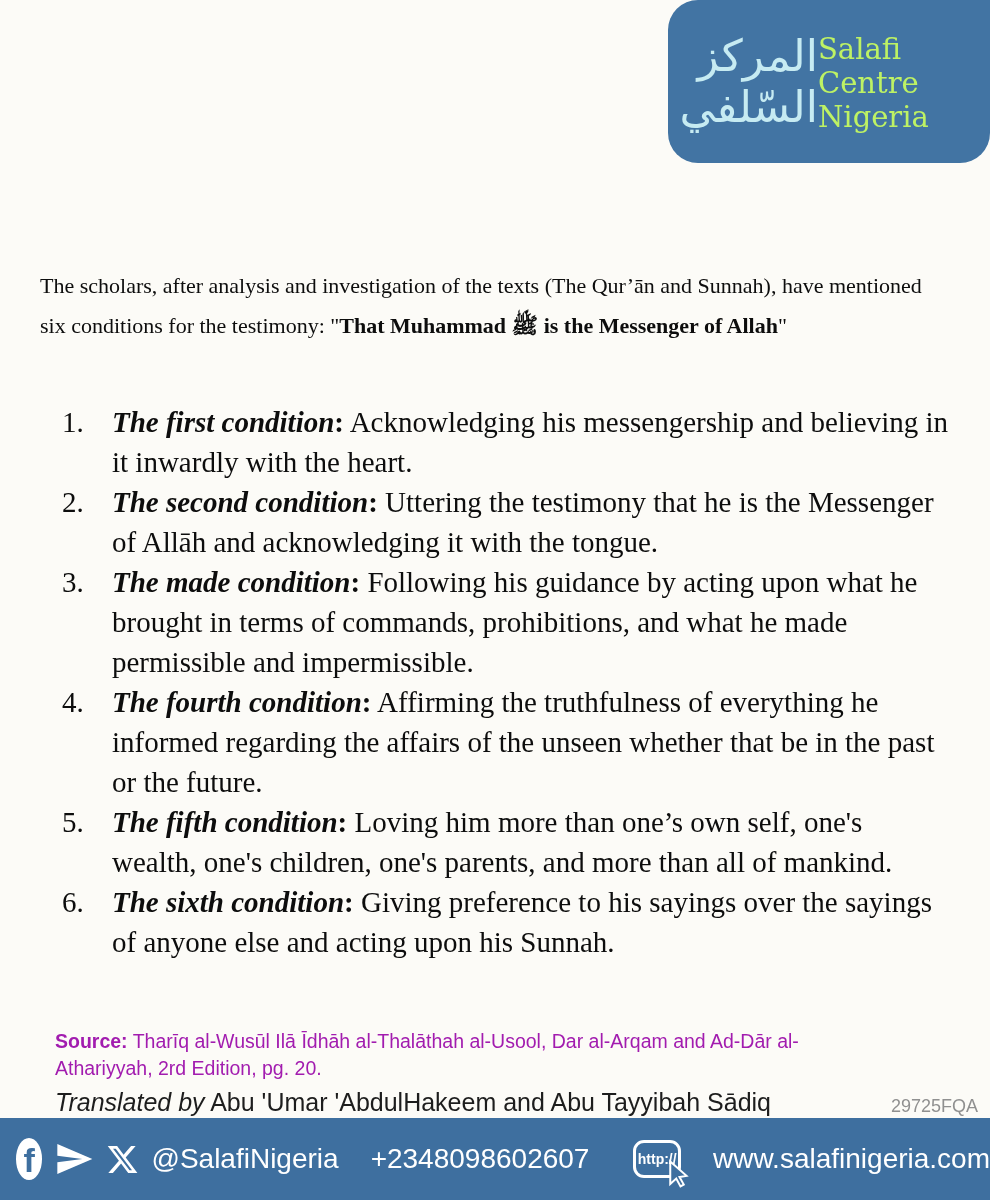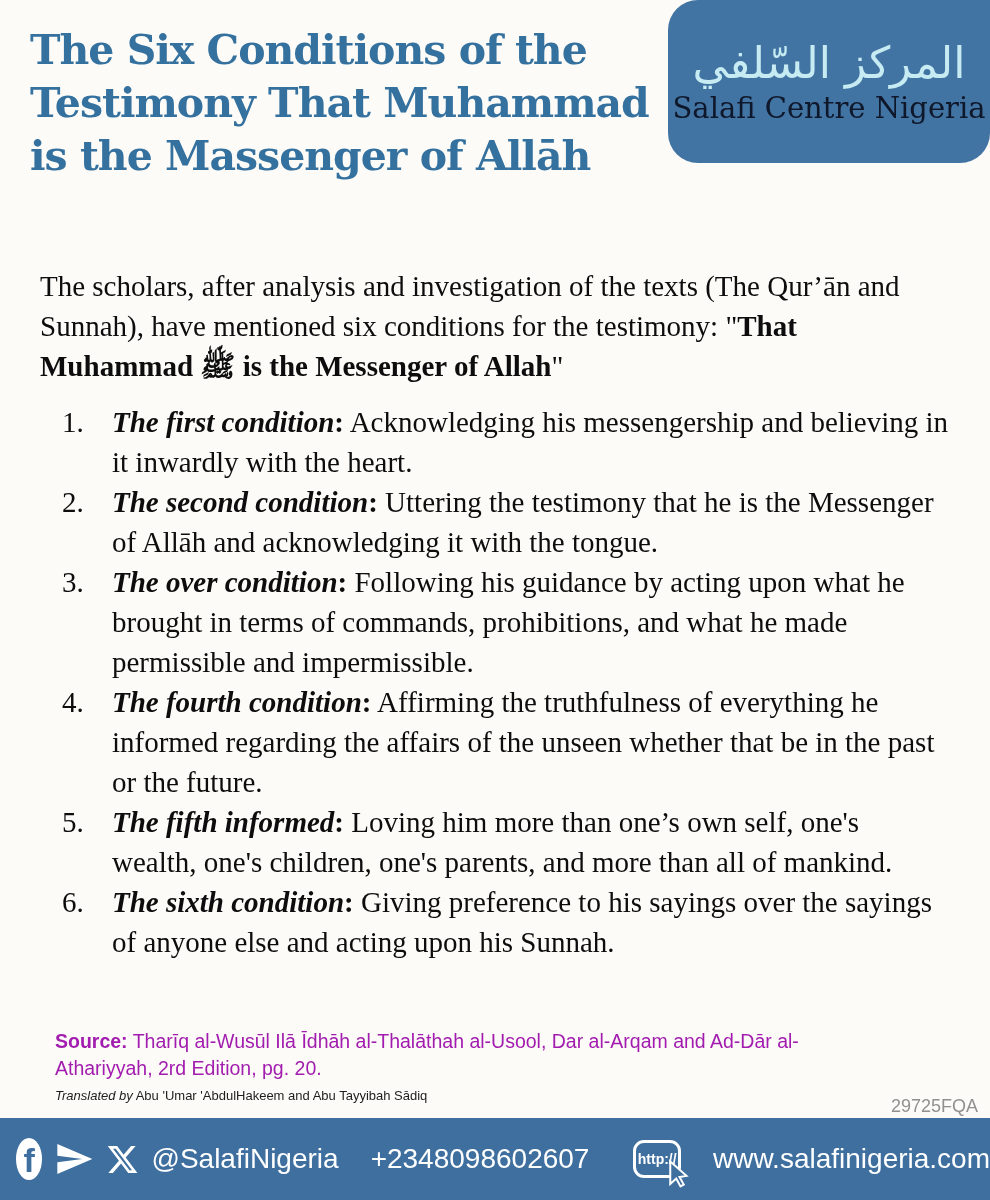--- a/index.html
+++ b/index.html
@@ -15,45 +15,45 @@
     position:absolute; left:30px; top:24px; width:650px;
     font-family:"DejaVu Serif", serif; font-weight:bold;
     font-size:41px; line-height:53px; letter-spacing:-1px;
     color:#35719f;
   }
   .title span { display:block; }
 
   .logo-box {
     position:absolute; top:0; right:0; width:322px; height:163px;
     background:#4274a3; border-radius:30px 0 30px 30px;
-    display:flex; flex-direction:column; align-items:center; justify-content:center;
+    display:flex; flex-direction:row; align-items:center; justify-content:center;
   }
   .logo-arabic {
     font-family:"DejaVu Sans", sans-serif; font-size:44px; line-height:1.15;
     color:#c6ebf2;
   }
   .logo-name {
-    font-family:"DejaVu Serif", serif; font-size:29px; color:#0f172a; margin-top:2px;
+    font-family:"DejaVu Serif", serif; font-size:29px; color:#bef264; margin-top:2px;
   }
 
   
   .speaker {
     position:absolute; left:34px; top:204px; width:920px;
     font-family:"DejaVu Serif", serif; font-size:31px; font-weight:bold;
     font-style:italic; color:#0d0d0d; letter-spacing:-0.5px;
   }
   .speaker .arabic {
     font-style:normal; font-family:"DejaVu Sans", sans-serif; font-size:27px;
     padding:0 4px;
   }
 
   
   .intro {
     position:absolute; left:40px; top:266px; width:905px;
-    font-size:29px; line-height:40px; color:#0d0d0d;
+    font-size:22px; line-height:40px; color:#0d0d0d;
   }
   .intro .b { font-weight:bold; }
 
   .conditions { position:absolute; left:62px; top:402px; width:888px; }
   .cond {
     position:relative; padding-left:50px;
     font-size:29px; line-height:40px; color:#0d0d0d;
   }
   .cond .num { position:absolute; left:0; top:0; }
   .cond .lead { font-weight:bold; font-style:italic; }
@@ -61,21 +61,21 @@
 
   
   .source-block {
     position:absolute; left:55px; top:1028px; width:810px;
     font-family:"Liberation Sans", sans-serif; font-size:19.5px;
     line-height:27px; color:#a21caf;
   }
   .source-block .lbl { font-weight:bold; }
   .translated {
     position:absolute; left:55px; top:1088px; width:810px;
-    font-family:"Liberation Sans", sans-serif; font-size:13px; color:#1d1d1d;
+    font-family:"Liberation Sans", sans-serif; font-size:25px; color:#1d1d1d;
   }
   .translated .lbl { font-style:italic; }
   .ref-code {
     position:absolute; right:12px; top:1096px;
     font-family:"Liberation Sans", sans-serif; font-size:18px; color:#909090;
   }
 
   
   .footer {
     position:absolute; left:0; bottom:0; width:990px; height:82px;
@@ -102,40 +102,35 @@
   }
   .cursor-icon { position:absolute; right:-16px; bottom:-14px; display:flex; }
   .cursor-icon svg { width:30px; height:30px; }
   .website { margin-left:32px; font-size:28px; }
 </style>
 </head>
 <body>
 
 <div class="page">
 
-  <div class="title">
-    <span>The Six Conditions of the</span>
-    <span>Testimony That Muhammad</span>
-    <span>is the Massenger of Allāh</span>
-  </div>
 
   <div class="logo-box">
     <div class="logo-arabic" dir="rtl">المركز السّلفي</div>
     <div class="logo-name">Salafi Centre Nigeria</div>
   </div>
 
 
   <div class="intro"><span>The scholars, after analysis and investigation of the texts (The Qur’ān and Sunnah), have mentioned six conditions for the testimony: "</span><span class="b">That Muhammad ﷺ is the Messenger of Allah</span><span>"</span></div>
 
   <div class="conditions">
     <div class="cond"><span class="num">1.</span><span class="lead">The first condition</span><span class="colon">:</span><span> Acknowledging his messengership and believing in it inwardly with the heart.</span></div>
     <div class="cond"><span class="num">2.</span><span class="lead">The second condition</span><span class="colon">:</span><span> Uttering the testimony that he is the Messenger of Allāh and acknowledging it with the tongue.</span></div>
-    <div class="cond"><span class="num">3.</span><span class="lead">The over condition</span><span class="colon">:</span><span> Following his guidance by acting upon what he brought in terms of commands, prohibitions, and what he made permissible and impermissible.</span></div>
+    <div class="cond"><span class="num">3.</span><span class="lead">The made condition</span><span class="colon">:</span><span> Following his guidance by acting upon what he brought in terms of commands, prohibitions, and what he made permissible and impermissible.</span></div>
     <div class="cond"><span class="num">4.</span><span class="lead">The fourth condition</span><span class="colon">:</span><span> Affirming the truthfulness of everything he informed regarding the affairs of the unseen whether that be in the past or the future.</span></div>
-    <div class="cond"><span class="num">5.</span><span class="lead">The fifth informed</span><span class="colon">:</span><span> Loving him more than one’s own self, one's wealth, one's children, one's parents, and more than all of mankind.</span></div>
+    <div class="cond"><span class="num">5.</span><span class="lead">The fifth condition</span><span class="colon">:</span><span> Loving him more than one’s own self, one's wealth, one's children, one's parents, and more than all of mankind.</span></div>
     <div class="cond"><span class="num">6.</span><span class="lead">The sixth condition</span><span class="colon">:</span><span> Giving preference to his sayings over the sayings of anyone else and acting upon his Sunnah.</span></div>
   </div>
 
   <div class="source-block"><span class="lbl">Source:</span><span> Tharīq al-Wusūl Ilā Īdhāh al-Thalāthah al-Usool,  Dar al-Arqam and Ad-Dār al-Athariyyah, 2rd Edition, pg. 20.</span></div>
 
   <div class="translated"><span class="lbl">Translated by</span><span> Abu 'Umar 'AbdulHakeem and Abu Tayyibah Sādiq</span></div>
 
   <div class="ref-code">29725FQA</div>
 
   <div class="footer">

